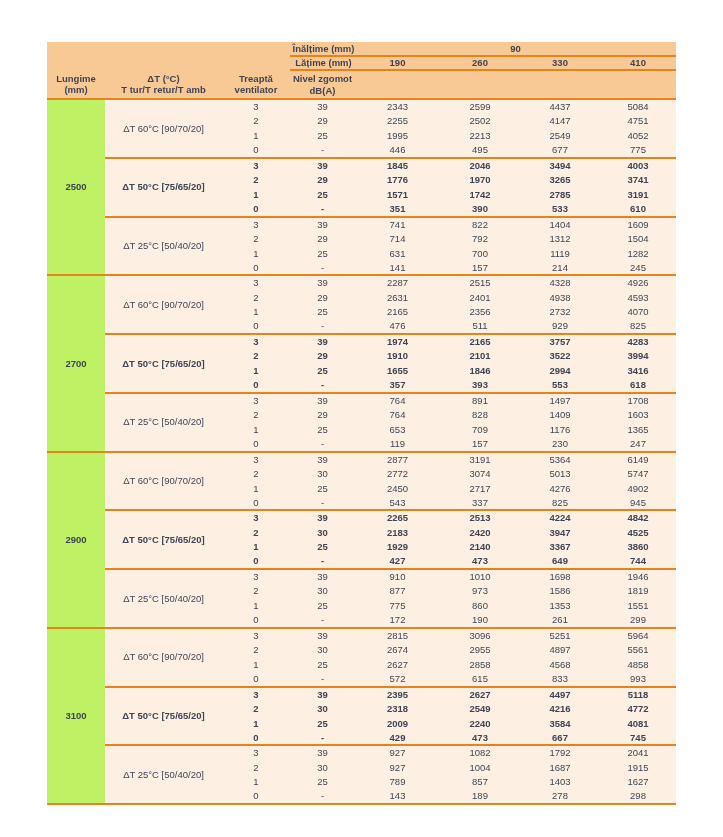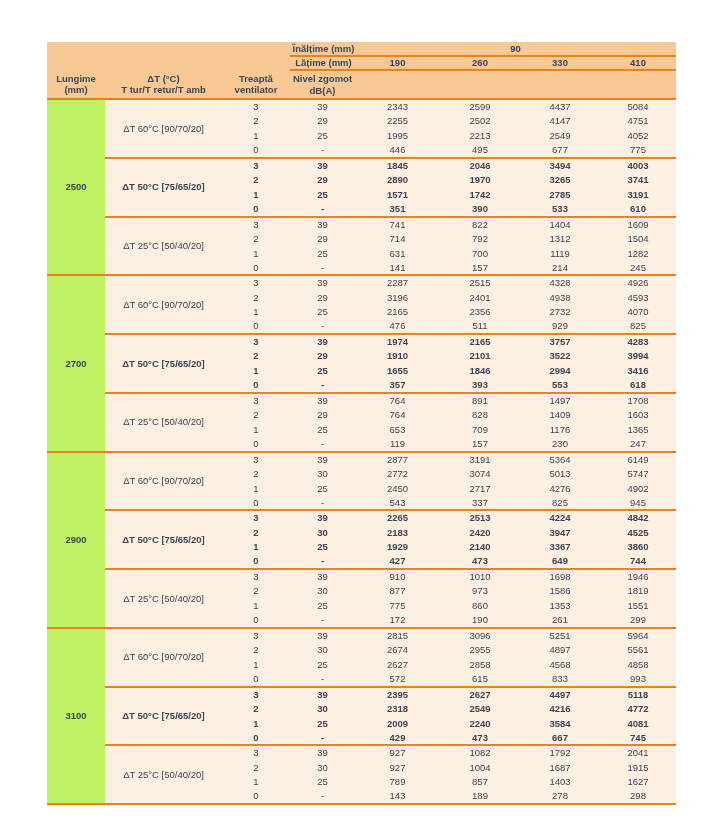--- a/index.html
+++ b/index.html
@@ -114,21 +114,21 @@
           <td>3</td>
           <td>39</td>
           <td>1845</td>
           <td>2046</td>
           <td>3494</td>
           <td>4003</td>
         </tr>
         <tr class="bold">
           <td>2</td>
           <td>29</td>
-          <td>2890</td>
+          <td>1776</td>
           <td>1970</td>
           <td>3265</td>
           <td>3741</td>
         </tr>
         <tr class="bold">
           <td>1</td>
           <td>25</td>
           <td>1571</td>
           <td>1742</td>
           <td>2785</td>
@@ -181,21 +181,21 @@
           <td>3</td>
           <td>39</td>
           <td>2287</td>
           <td>2515</td>
           <td>4328</td>
           <td>4926</td>
         </tr>
         <tr class="">
           <td>2</td>
           <td>29</td>
-          <td>3196</td>
+          <td>2631</td>
           <td>2401</td>
           <td>4938</td>
           <td>4593</td>
         </tr>
         <tr class="">
           <td>1</td>
           <td>25</td>
           <td>2165</td>
           <td>2356</td>
           <td>2732</td>

